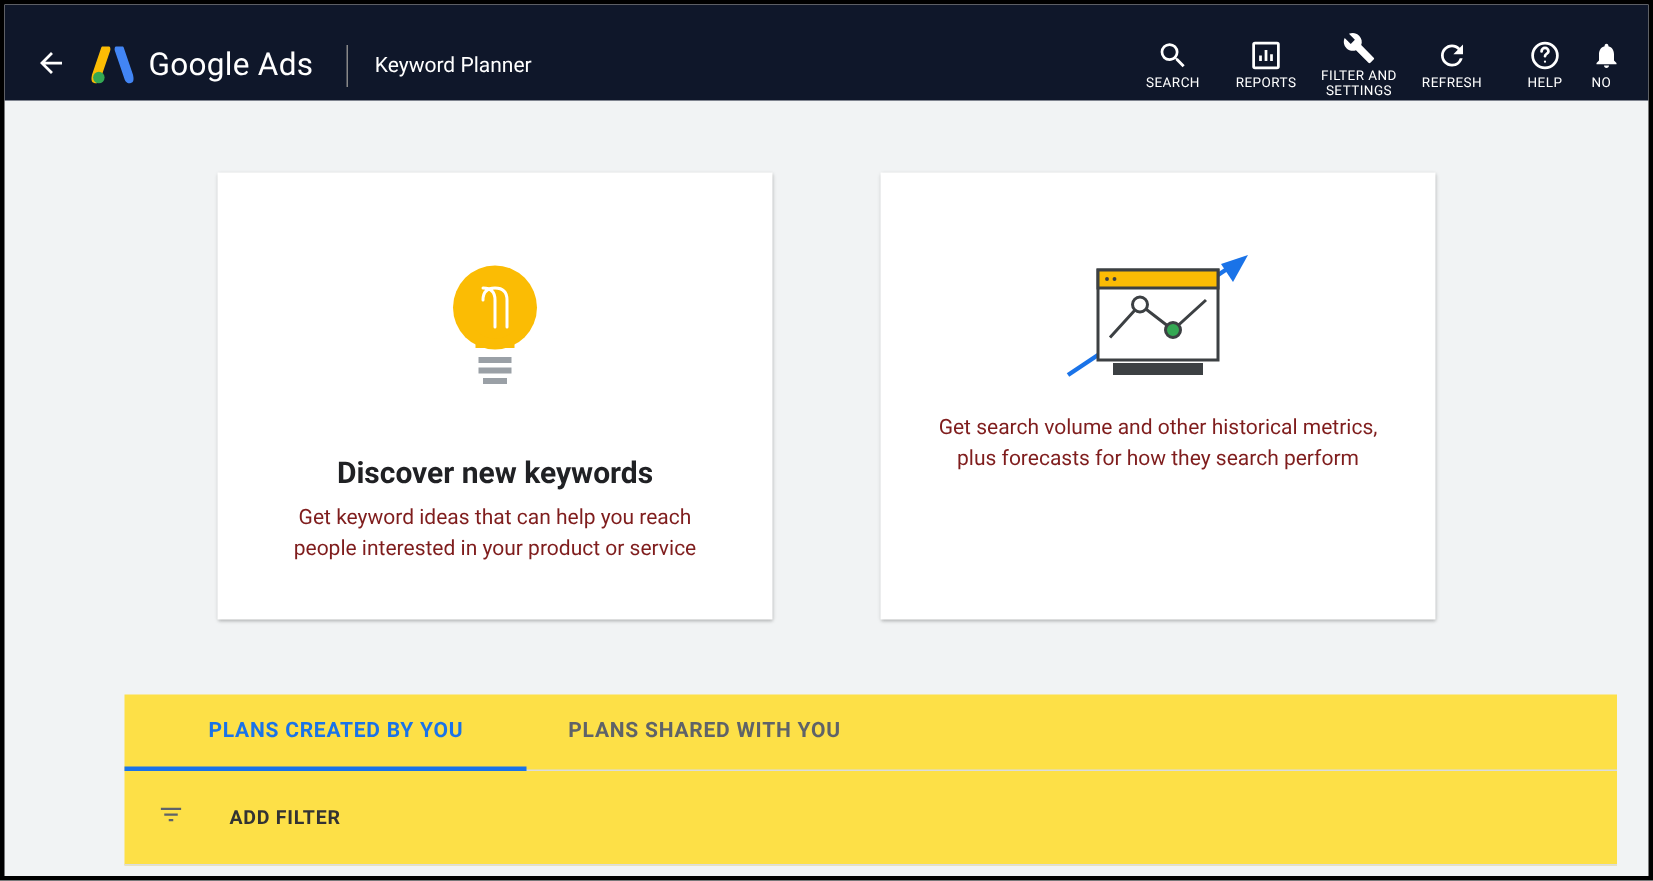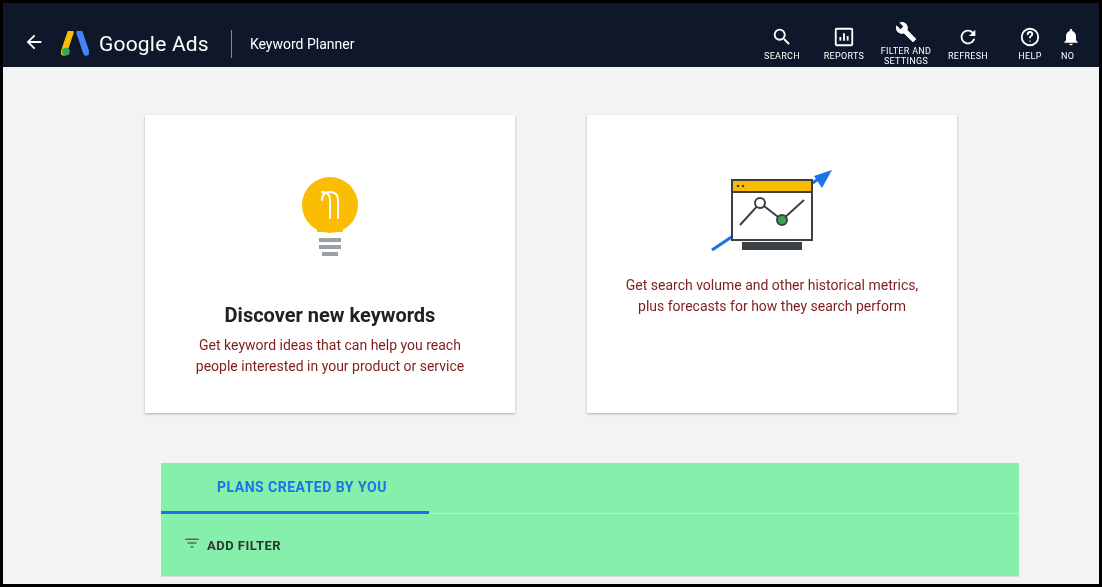--- a/index.html
+++ b/index.html
@@ -122,22 +122,22 @@
       margin-bottom: 8px;
     }
     .card-desc {
       font-size: 14px;
       color: #7f1d1d;
       line-height: 1.5;
       padding: 0 4px;
     }
     
     .plans-panel {
-      background: #86efac;
-      width: 858px;
+      background: #fde047;
+      width: 995px;
       margin-left: auto;
     }
     .tabs {
       display: flex;
       border-bottom: 1px solid #dadce0;
       padding: 0 0 0 0;
     }
     .tab {
       padding: 16px 28px;
       font-size: 14px;
@@ -162,20 +162,21 @@
     .filter-icon {
       color: #5f6368;
       padding: 6px;
       cursor: pointer;
     }
     .add-filter {
       font-size: 13px;
       font-weight: 700;
       color: #333;
       letter-spacing: 0.5px;
+      margin-left: 24px;
       cursor: pointer;
     }
   </style>
 </head>
 <body>
 
 <div class="header">
   <div class="back-arrow">
     <svg width="22" height="22" viewBox="0 0 24 24" fill="#fff">
         <path d="M20 11H7.83l5.59-5.59L12 4l-8 8 8 8 1.41-1.41L7.83 13H20v-2z"></path>
@@ -269,20 +270,21 @@
           <rect x="40" y="72" width="60" height="8" fill="#3c4043"></rect>
         </svg>
       </div>
       <div class="card-desc">Get search volume and other historical metrics, plus forecasts for how they search perform</div>
     </div>
   </div>
 
   <div class="plans-panel">
     <div class="tabs">
       <div class="tab active">PLANS CREATED BY YOU</div>
+      <div class="tab">PLANS SHARED WITH YOU</div>
     </div>
     <div class="filter-row">
       <div class="filter-icon">
         <svg width="18" height="18" viewBox="0 0 24 24" fill="#5f6368">
             <path d="M10 18h4v-2h-4v2zM3 6v2h18V6H3zm3 7h12v-2H6v2z"></path>
           </svg>
       </div>
       <div class="add-filter">ADD FILTER</div>
     </div>
   </div>

